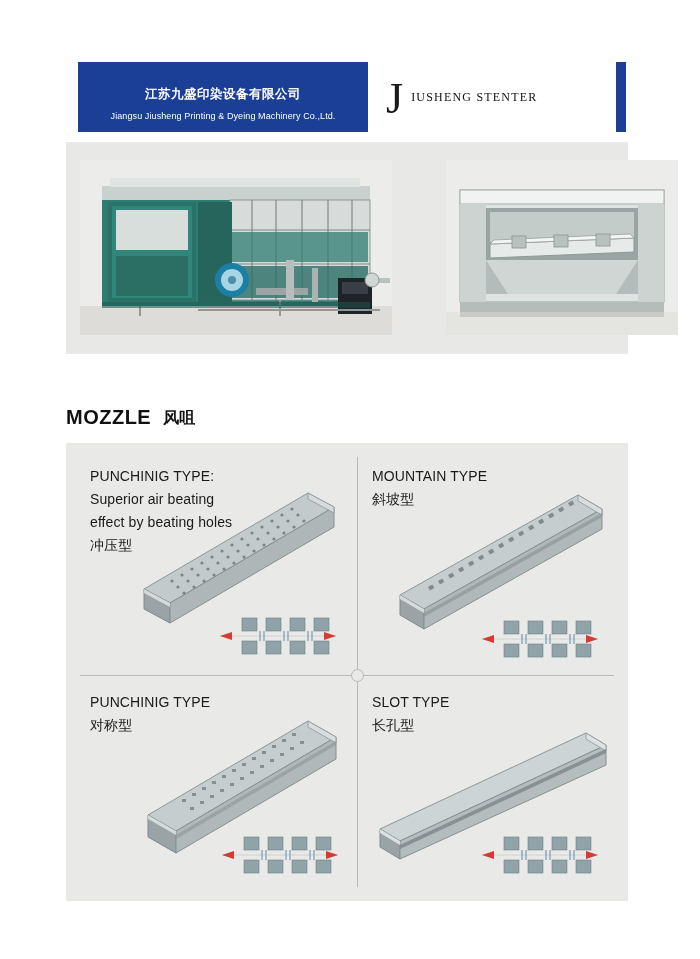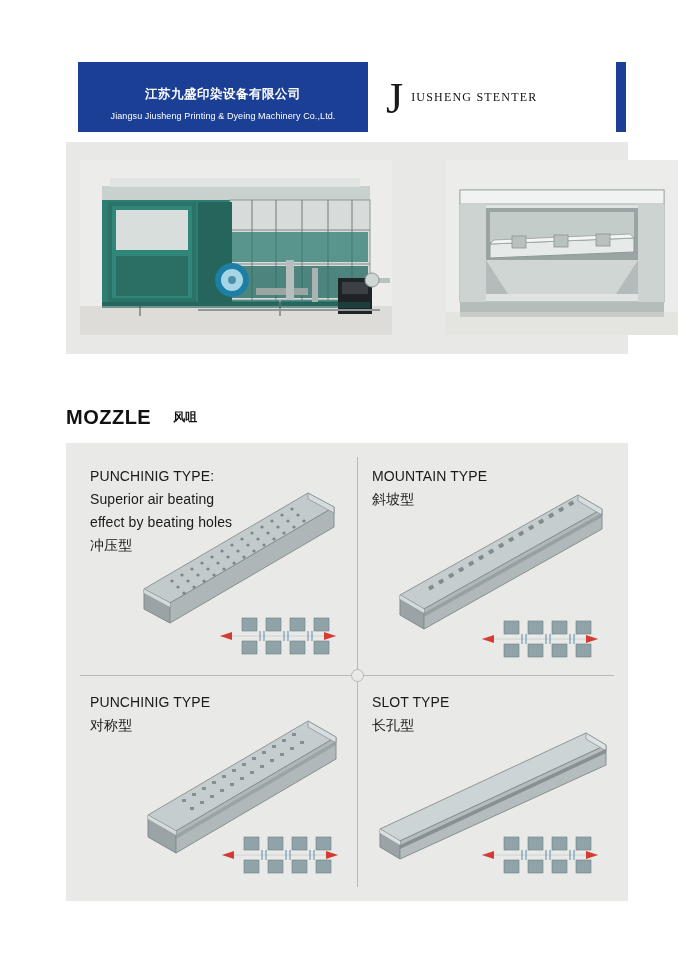--- a/index.html
+++ b/index.html
@@ -122,33 +122,33 @@
     overflow: hidden;
   }
   .photo-b { left: 380px; }
 
   
   .section-title {
     position: absolute;
     left: 66px;
     top: 406px;
     display: flex;
-    align-items: center;
+    align-items: flex-end;
   }
   .st-en {
     font-size: 20px;
     font-weight: bold;
     color: #111111;
     letter-spacing: 0.5px;
   }
   .st-cn {
-    font-size: 12px;
+    font-size: 16px;
     font-weight: bold;
     color: #111111;
-    margin-left: 22px;
+    margin-left: 12px;
   }
 
   
   .grid-panel {
     position: absolute;
     left: 66px;
     top: 443px;
     width: 562px;
     height: 458px;
     background: #e9e9e7;

